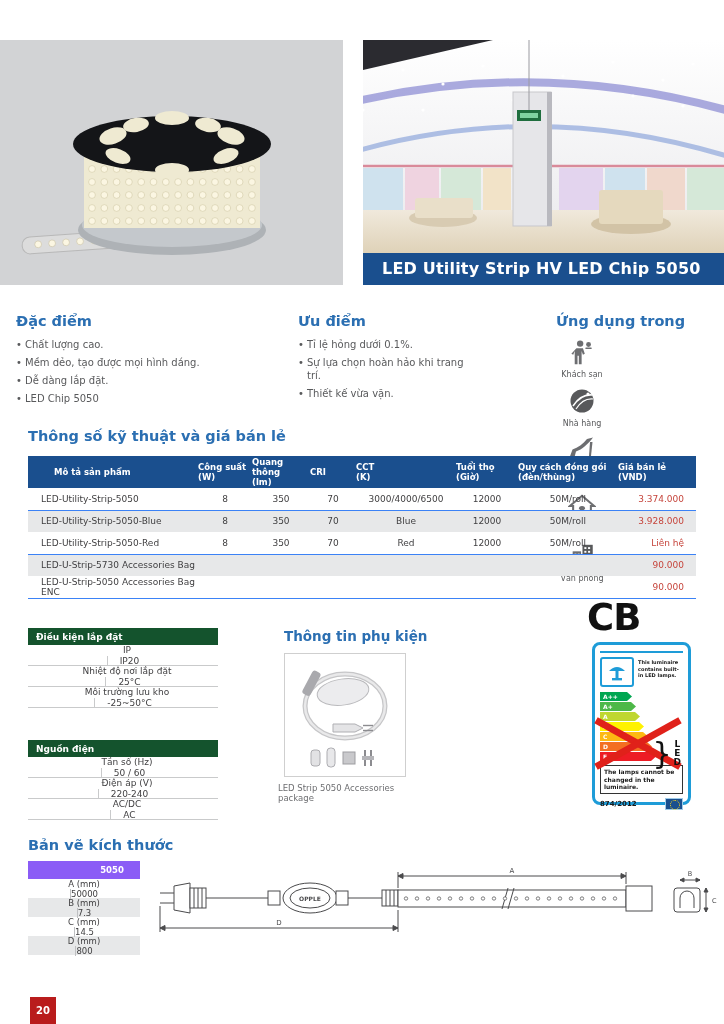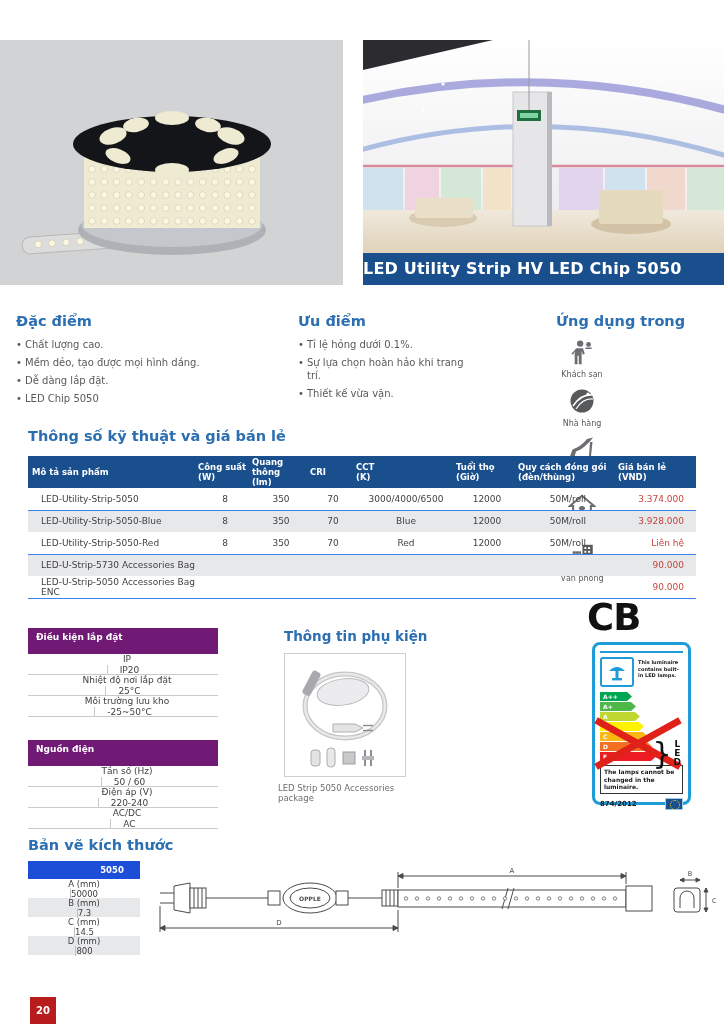--- a/index.html
+++ b/index.html
@@ -5,21 +5,21 @@
   * { margin:0; padding:0; box-sizing:border-box; }
   html,body { background:#fff; }
   body { font-family:"DejaVu Sans","Liberation Sans",sans-serif; color:#414042; }
   .page { position:relative; width:724px; height:1024px; background:#fff; overflow:hidden; }
 
   
   .hero-left { position:absolute; left:0; top:40px; width:343px; height:245px; background:#D2D3D5; }
   .hero-right { position:absolute; left:363px; top:40px; width:361px; height:245px; }
   .hero-photo { width:361px; height:213px; display:block; }
   .hero-banner { position:absolute; left:0; top:213px; width:361px; height:32px; background:#1A4F8E;
-                 color:#fff; font-size:16px; font-weight:bold; line-height:32px; padding-left:0; letter-spacing:.2px; }
+                 color:#fff; font-size:16px; font-weight:bold; line-height:32px; padding-left:19px; letter-spacing:.2px; }
 
   
   .h-blue { color:#2B6FB2; font-weight:bold; font-size:14.5px; }
 
   
   .col-feat { position:absolute; left:16px; top:313px; width:250px; }
   .col-adv  { position:absolute; left:298px; top:313px; width:175px; }
   .col-app  { position:absolute; left:556px; top:313px; width:165px; }
   .bullets { margin-top:9px; }
   .bullet { display:flex; font-size:10px; color:#58595B; line-height:13px; margin-bottom:5px; }
@@ -27,39 +27,39 @@
   .app-grid { margin-top:8px; display:flex; flex-wrap:wrap;flex-direction:column; }
   .app-item { width:52px; margin-right:3px; margin-bottom:6px; text-align:center; }
   .app-item svg { display:block; margin:0 auto; }
   .app-label { font-size:8px; color:#58595B; line-height:9.5px; margin-top:3px; }
 
   
   .spec-title { position:absolute; left:28px; top:428px; }
   table.spec { position:absolute; left:28px; top:456px; width:668px; border-collapse:collapse; table-layout:fixed; }
   table.spec thead th { background:#1A4F8E; color:#fff; font-size:8.5px; font-weight:bold; line-height:10px;
                         height:32px; vertical-align:middle; text-align:left; }
-  table.spec thead th.first { text-align:left; padding-left:4px; }
+  table.spec thead th.first { text-align:left; padding-left:26px; }
   table.spec td { font-size:9px; height:22px; text-align:center; color:#414042; border-bottom:1px solid #3b82f6; }
   table.spec tr.alt td { background:#E7E8E9; border-bottom:none; }
   table.spec td.cname { text-align:left; padding-left:13px; }
   table.spec td.cprice { text-align:right; padding-right:12px; color:#C6453C; }
 
   
   .kv-wrap { position:absolute; width:190px; }
-  .kv-head { background:#701a75; color:#fff; font-size:9px; font-weight:bold; height:26px; line-height:19px; padding-left:8px; }
+  .kv-head { background:#14532d; color:#fff; font-size:9px; font-weight:bold; height:17px; line-height:19px; padding-left:8px; }
   .kv-row { display:flex; border-bottom:1px solid #C9CACB; height:21px; align-items:center; font-size:9px;flex-direction:column; }
   .kv-k { flex:0 0 55%; padding-left:8px; }
   .kv-v { flex:1; border-left:1px solid #C9CACB; padding-left:12px; height:100%; display:flex; align-items:center; }
   #cond-table { left:28px; top:628px; }
   #power-table { left:28px; top:740px; }
 
   
   .dims-title { position:absolute; left:28px; top:837px; }
   .dims-wrap { position:absolute; left:28px; top:861px; width:112px; }
-  .dims-head { background:#1d4ed8; height:18px; display:flex; }
+  .dims-head { background:#8b5cf6; height:18px; display:flex; }
   .dims-head span { margin-left:50%; width:50%; text-align:center; color:#fff; font-size:8.5px; font-weight:bold; line-height:18px; }
   .dims-wrap .kv-row { height:19px; border-bottom:none; }
   .dims-wrap .kv-row.alt { background:#E7E8E9; }
   .dims-wrap .kv-k { flex:0 0 50%; padding:0; text-align:right; font-size:8.5px; }
   .dims-wrap .kv-v { padding:0; justify-content:center; border-left:1px solid #BFC0C2; font-size:8.5px; }
 
   
   .acc-title { position:absolute; left:284px; top:628px; font-size:13.5px; }
   .acc-box { position:absolute; left:284px; top:653px; width:122px; height:124px; border:1px solid #CFCFCF; background:#fff; }
   .acc-caption { position:absolute; left:278px; top:783px; width:150px; font-size:8.5px; color:#6D6E71; }

